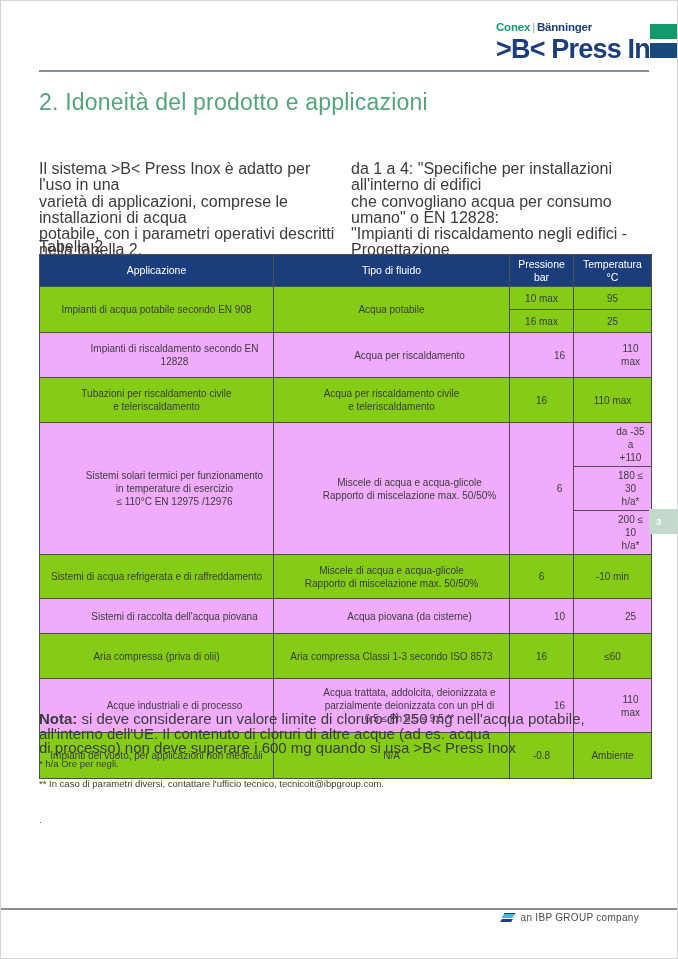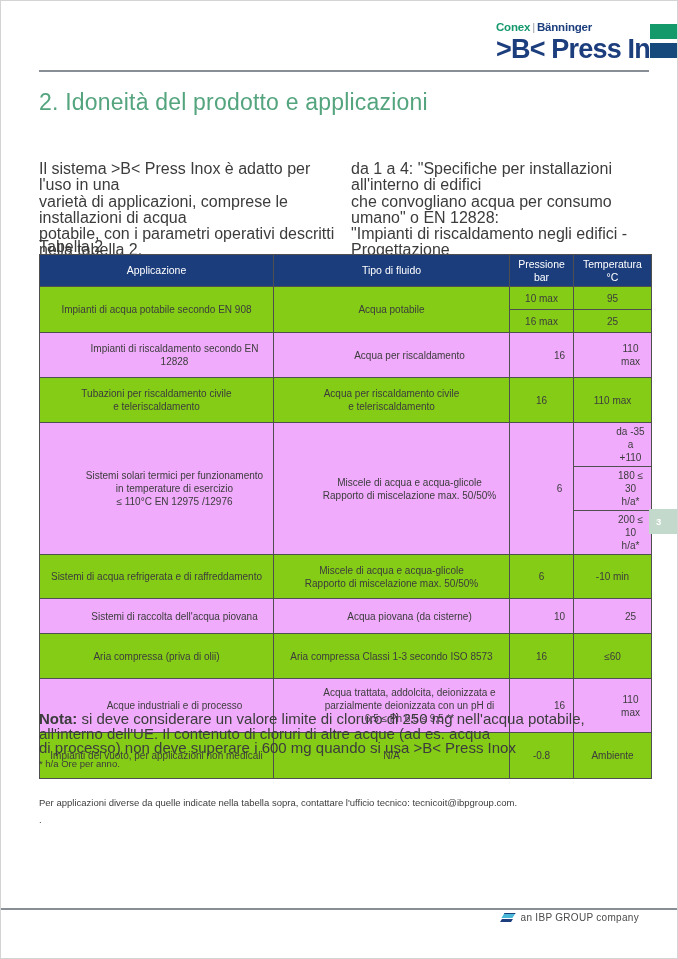--- a/index.html
+++ b/index.html
@@ -184,22 +184,22 @@
         <td>Impianti del vuoto, per applicazioni non medicali</td>
         <td>N/A</td>
         <td>-0.8</td>
         <td>Ambiente</td>
       </tr>
     </tbody>
   </table>
 
   <div class="nota"><b>Nota:</b><span> si deve considerare un valore limite di cloruro di 250 mg nell'acqua potabile, all'interno dell'UE. Il contenuto di cloruri di altre acque (ad es. acqua
 di processo) non deve superare i 600 mg quando si usa &gt;B&lt; Press Inox</span></div>
-  <div class="fn fn1">* h/a Ore per anno.</div>
-  <div class="fn fn3">Per applicazioni diverse da quelle indicate nella tabella sopra, contattare l'ufficio tecnico: tecnicoit@ibpgroup.com.</div>
+  <div class="fn fn1">* h/a Ore per negli.</div>
+  <div class="fn fn2">** In caso di parametri diversi, contattare l'ufficio tecnico, tecnicoit@ibpgroup.com.</div>
   <div class="fn fn4">.</div>
 
   <div class="page-tab">3</div>
 
   <div class="rule-bottom"></div>
   <div class="footer">
     <span class="ibp-icon">
         <span class="ibp-s1"></span>
         <span class="ibp-s2"></span>
       </span>

